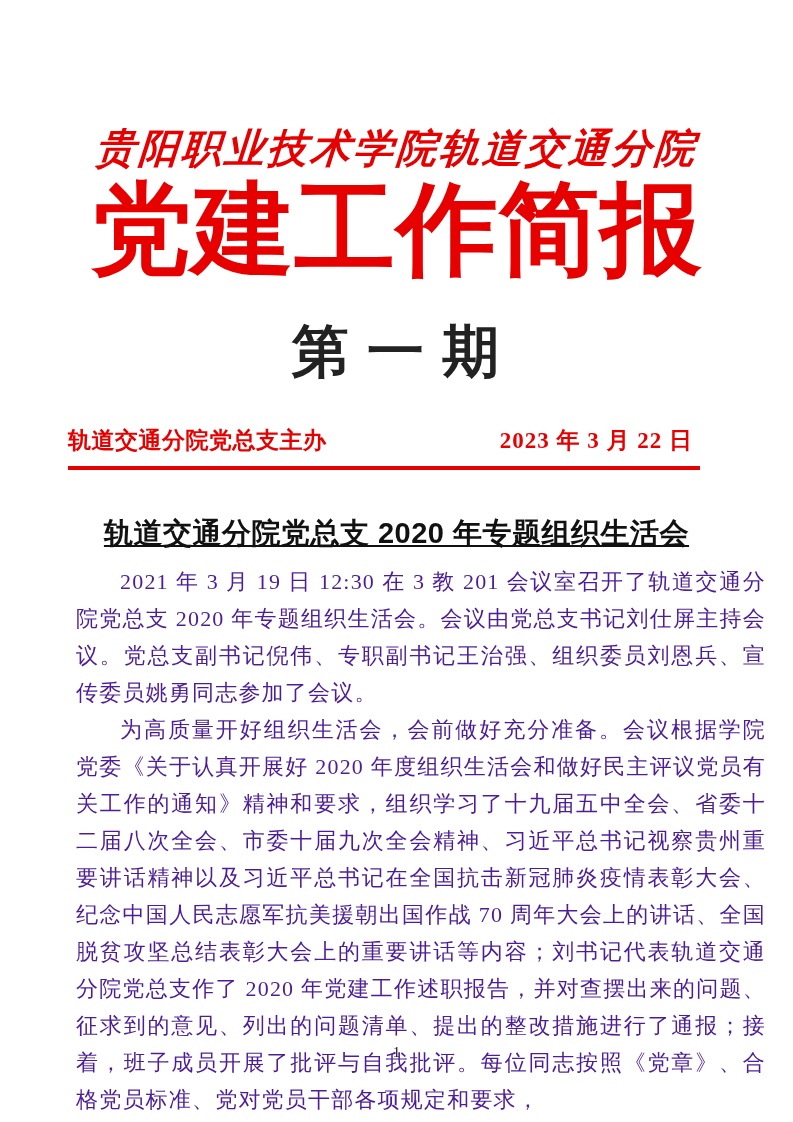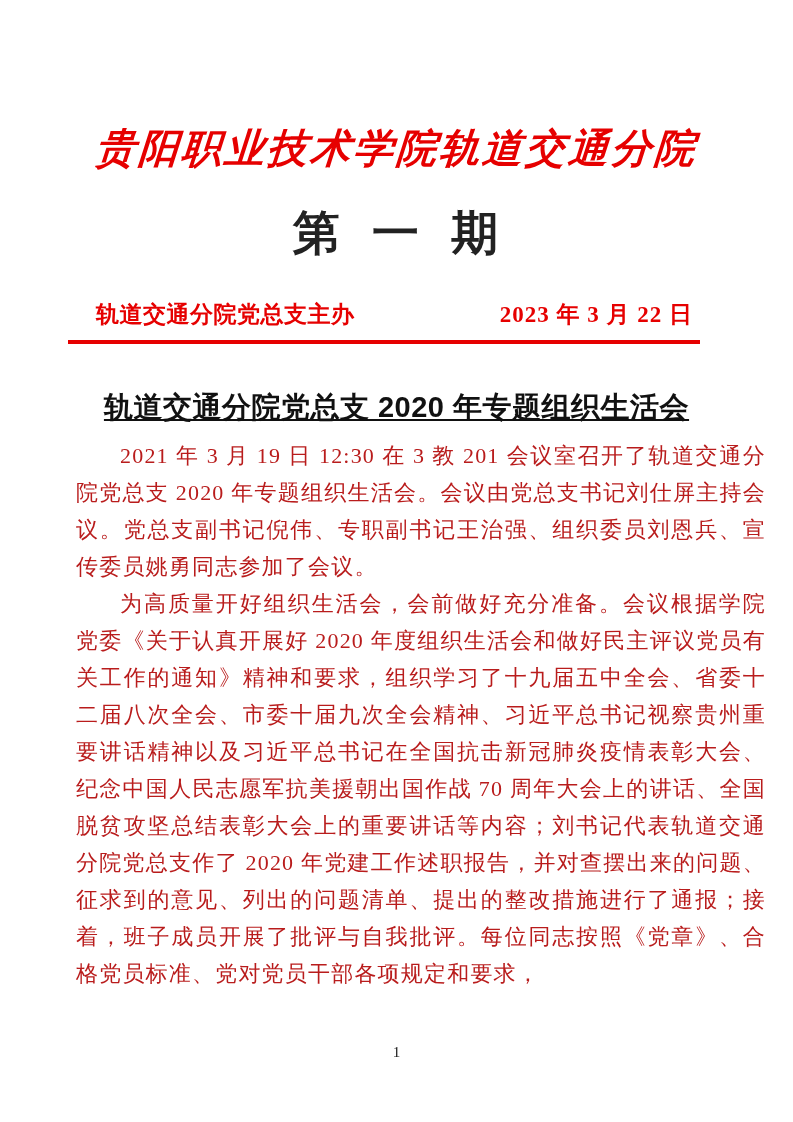--- a/index.html
+++ b/index.html
@@ -36,32 +36,32 @@
     font-weight: 900;
     font-size: 101px;
     letter-spacing: 1px;
     color: var(--red);
     line-height: 1.05;
     white-space: nowrap;
   }
   .issue-line {
     margin-top: 32px;
     text-align: center;
-    font-family: Liberation Mono, monospace;
+    font-family: Liberation Serif, serif;
     font-weight: 900;
-    font-size: 47px;
+    font-size: 57px;
     color: #222222;
     letter-spacing: 2px;
   }
   
   .info-bar {
     display: flex;
     justify-content: space-between;
     align-items: baseline;
-    margin: 34px 100px 0 96px;
+    margin: 34px 100px 0 68px;
   }
   .organizer {
     font-family: "Liberation Sans", "DejaVu Sans", sans-serif;
     font-weight: bold;
     font-size: 23px;
     color: var(--red);
     letter-spacing: 0.5px;
   }
   .issue-date {
     font-family: "Liberation Serif", "DejaVu Serif", serif;
@@ -92,41 +92,42 @@
     margin: 9px 27px 0 76px;
   }
   .article-body p {
     margin: 0;
     text-indent: 2em;
     text-align: justify;
     font-family: "Liberation Serif", "DejaVu Serif", serif;
     font-size: 22px;
     line-height: 37px;
     letter-spacing: 1.2px;
-    color: #b91c1c;
+    color: #4c1d95;
   }
   
   .page-number {
     position: absolute;
     left: 0;
     right: 0;
     top: 1044px;
     text-align: center;
     font-family: "Liberation Serif", "DejaVu Serif", serif;
     font-size: 15px;
     color: #1a1a1a;
   }
 </style>
 </head>
 <body>
 
 <div class="page">
 
   <div class="masthead-script">贵阳职业技术学院轨道交通分院</div>
 
+  <div class="masthead-title">党建工作简报</div>
 
   <div class="issue-line">第 一 期</div>
 
   <div class="info-bar">
     <span class="organizer">轨道交通分院党总支主办</span>
     <span class="issue-date">2023 年 3 月 22 日</span>
   </div>
 
   <div class="red-rule"></div>
 

